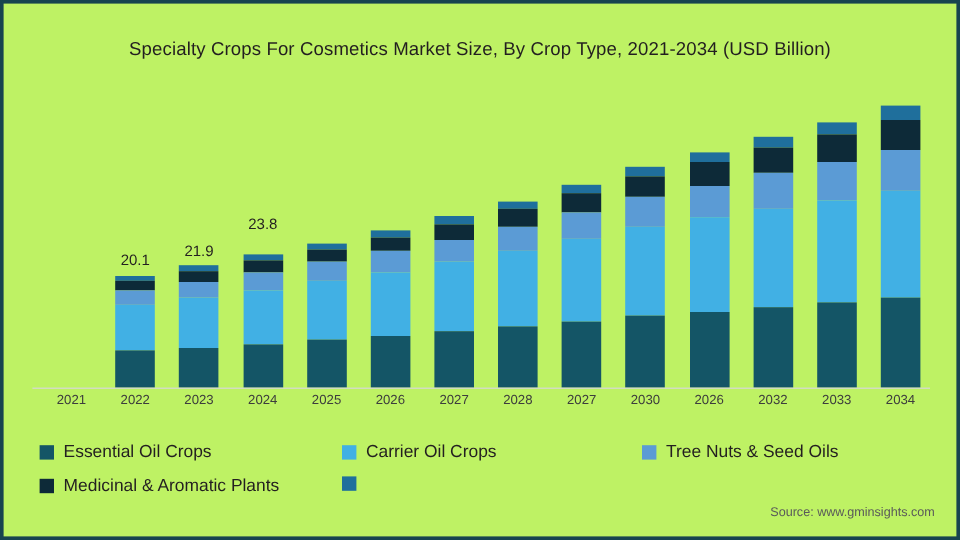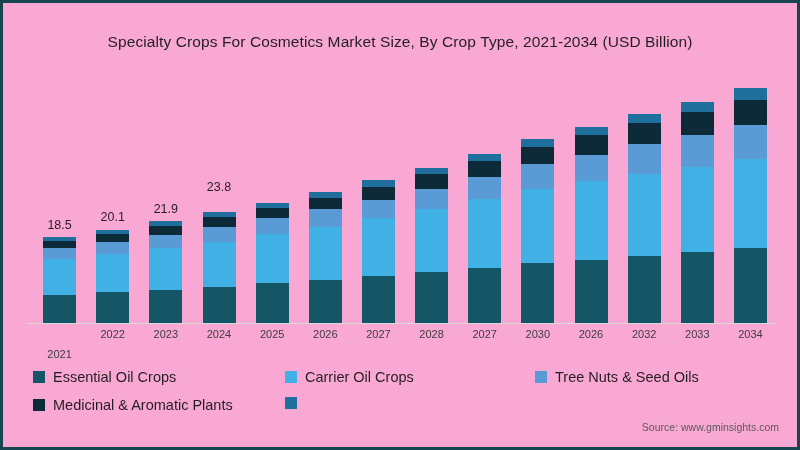--- a/index.html
+++ b/index.html
@@ -4,21 +4,21 @@
 <style>
   * { box-sizing: border-box; margin: 0; padding: 0; }
   html, body {
     width: 800px; height: 450px;
     background: #ffffff;
     font-family: "Liberation Sans", sans-serif;
   }
   #frame {
     position: relative;
     width: 800px; height: 450px;
-    background: #f9a8d4;
+    background: #bef264;
     border: 3px solid #17444f;
     overflow: hidden;
   }
   #title {
     position: absolute;
     top: 30px; left: 0; right: 0;
     text-align: center;
     font-size: 15.5px;
     color: #231f20;
     letter-spacing: 0.1px;
@@ -102,30 +102,20 @@
   }
 </style>
 </head>
 <body>
 
 <div id="frame">
 
   <div id="title">Specialty Crops For Cosmetics Market Size, By Crop Type, 2021-2034 (USD Billion)</div>
 
   <div id="plot">
-      <div class="col" style="left: 10.0714px; height: 242px;">
-        <div class="bar" style="height: 86.0962px;">
-          <div class="seg" style="height: 28.3885px; background: rgb(20, 85, 102);"></div>
-          <div class="seg" style="height: 35.3692px; background: rgb(65, 176, 228);"></div>
-          <div class="seg" style="height: 11.1692px; background: rgb(91, 155, 213);"></div>
-          <div class="seg" style="height: 6.98077px; background: rgb(13, 42, 56);"></div>
-          <div class="seg" style="height: 4.18846px; background: rgb(31, 111, 156);"></div>
-        </div>
-        <div class="dlabel" style="bottom: 91.0962px;">18.5</div>
-      </div>
       <div class="col" style="left: 63.2143px; height: 242px;">
         <div class="bar" style="height: 93.5423px;">
           <div class="seg" style="height: 30.7154px; background: rgb(20, 85, 102);"></div>
           <div class="seg" style="height: 38.1615px; background: rgb(65, 176, 228);"></div>
           <div class="seg" style="height: 12.1px; background: rgb(91, 155, 213);"></div>
           <div class="seg" style="height: 7.91154px; background: rgb(13, 42, 56);"></div>
           <div class="seg" style="height: 4.65385px; background: rgb(31, 111, 156);"></div>
         </div>
         <div class="dlabel" style="bottom: 98.5423px;">20.1</div>
       </div>
@@ -236,21 +226,21 @@
           <div class="seg" style="height: 88.4231px; background: rgb(65, 176, 228);"></div>
           <div class="seg" style="height: 34.4385px; background: rgb(91, 155, 213);"></div>
           <div class="seg" style="height: 25.1308px; background: rgb(13, 42, 56);"></div>
           <div class="seg" style="height: 11.6346px; background: rgb(31, 111, 156);"></div>
         </div>
       </div>
     </div>
 
   <div id="axisline"></div>
   <div id="xaxis">
-      <div class="xt" style="left: 10.0714px; margin-top: 20px;">2021</div>
+      <div class="xt" style="left: 10.0714px;">2021</div>
       <div class="xt" style="left: 63.2143px;">2022</div>
       <div class="xt" style="left: 116.357px;">2023</div>
       <div class="xt" style="left: 169.5px;">2024</div>
       <div class="xt" style="left: 222.643px;">2025</div>
       <div class="xt" style="left: 275.786px;">2026</div>
       <div class="xt" style="left: 328.929px;">2027</div>
       <div class="xt" style="left: 382.071px;">2028</div>
       <div class="xt" style="left: 435.214px;">2027</div>
       <div class="xt" style="left: 488.357px;">2030</div>
       <div class="xt" style="left: 541.5px;">2026</div>

